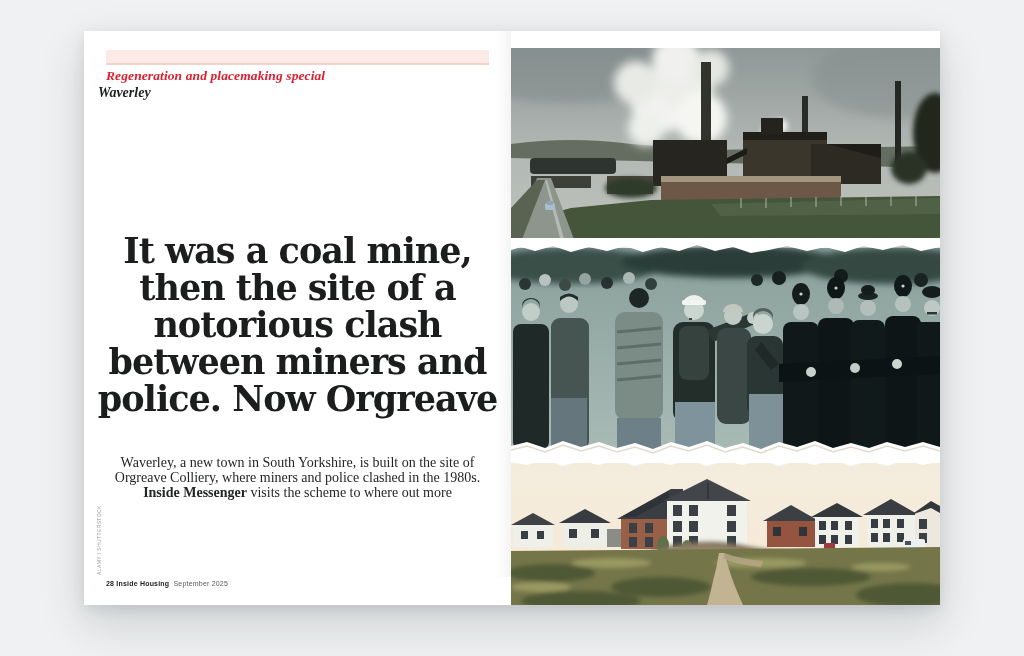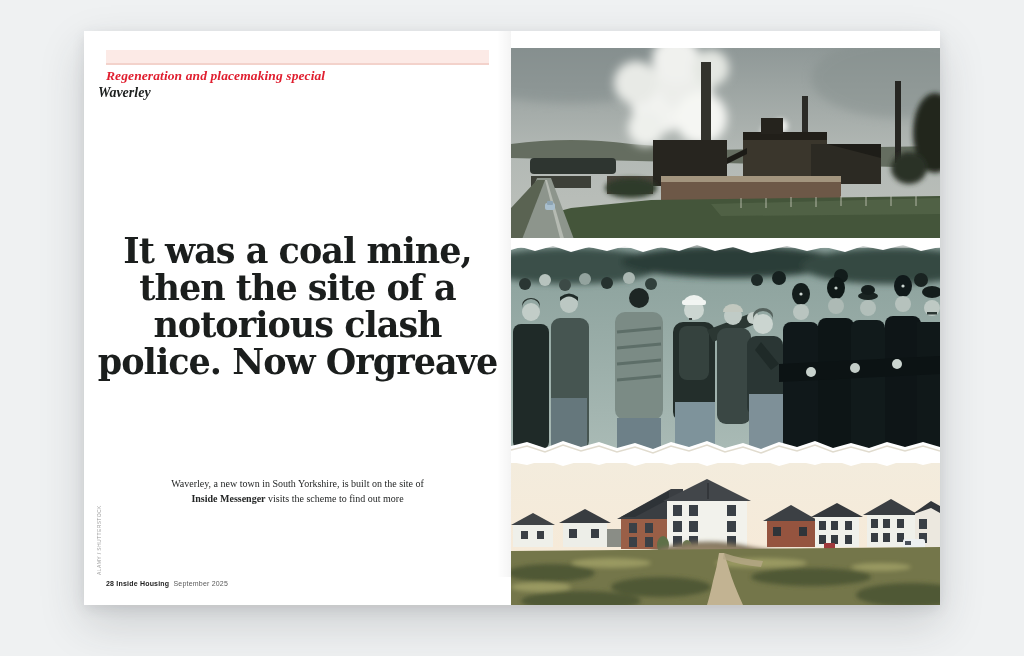--- a/index.html
+++ b/index.html
@@ -37,24 +37,24 @@
     font-size:14px;color:#1c1f1e;
   }
   .headline{
     position:absolute;left:0;top:201px;width:100%;
     text-align:center;
     font-family:"DejaVu Serif","Liberation Serif",serif;
     font-weight:700;font-size:35px;line-height:37px;
     letter-spacing:-1px;color:#1b1e1d;
   }
   .standfirst{
-    position:absolute;left:28px;top:445px;width:371px;
+    position:absolute;left:28px;top:424px;width:371px;
     text-align:center;
     font-family:"Liberation Serif",serif;
-    font-size:10px;line-height:15px;color:#24262б;color:#242626;
+    font-size:14px;line-height:15px;color:#24262б;color:#242626;
   }
   .standfirst b{font-weight:700;}
   .credit-vert{
     position:absolute;left:12px;top:494px;height:50px;
     writing-mode:vertical-rl;transform:rotate(180deg);
     font-size:5px;letter-spacing:.4px;color:#9a9a9a;white-space:nowrap;
   }
   .folio{
     position:absolute;left:22px;top:549px;
     font-size:7px;color:#222;letter-spacing:.2px;
@@ -75,27 +75,29 @@
   <div class="page-left">
     <div class="band"></div>
 
     <div class="kicker">Regeneration and placemaking special</div>
     <div class="section">Waverley</div>
 
     <div class="headline">
       <div>It was a coal mine,</div>
       <div>then the site of a</div>
       <div>notorious clash</div>
+      <div>between miners and</div>
       <div>police. Now Orgreave</div>
     </div>
 
     <div class="standfirst">
       <div>Waverley, a new town in South Yorkshire, is built on the site of</div>
+      <div>Orgreave Colliery, where miners and police clashed in the 1980s.</div>
       <div><b>Inside Messenger</b>
-        <span>visits the scheme to find out more</span></div>
+        <span>visits the scheme to where out more</span></div>
     </div>
 
     <div class="credit-vert">ALAMY / SHUTTERSTOCK</div>
 
     <div class="folio">
       <span class="fnum">28</span>
       <span class="fmag">Inside Housing</span>
       <span class="fissue">September 2025</span>
     </div>
 

